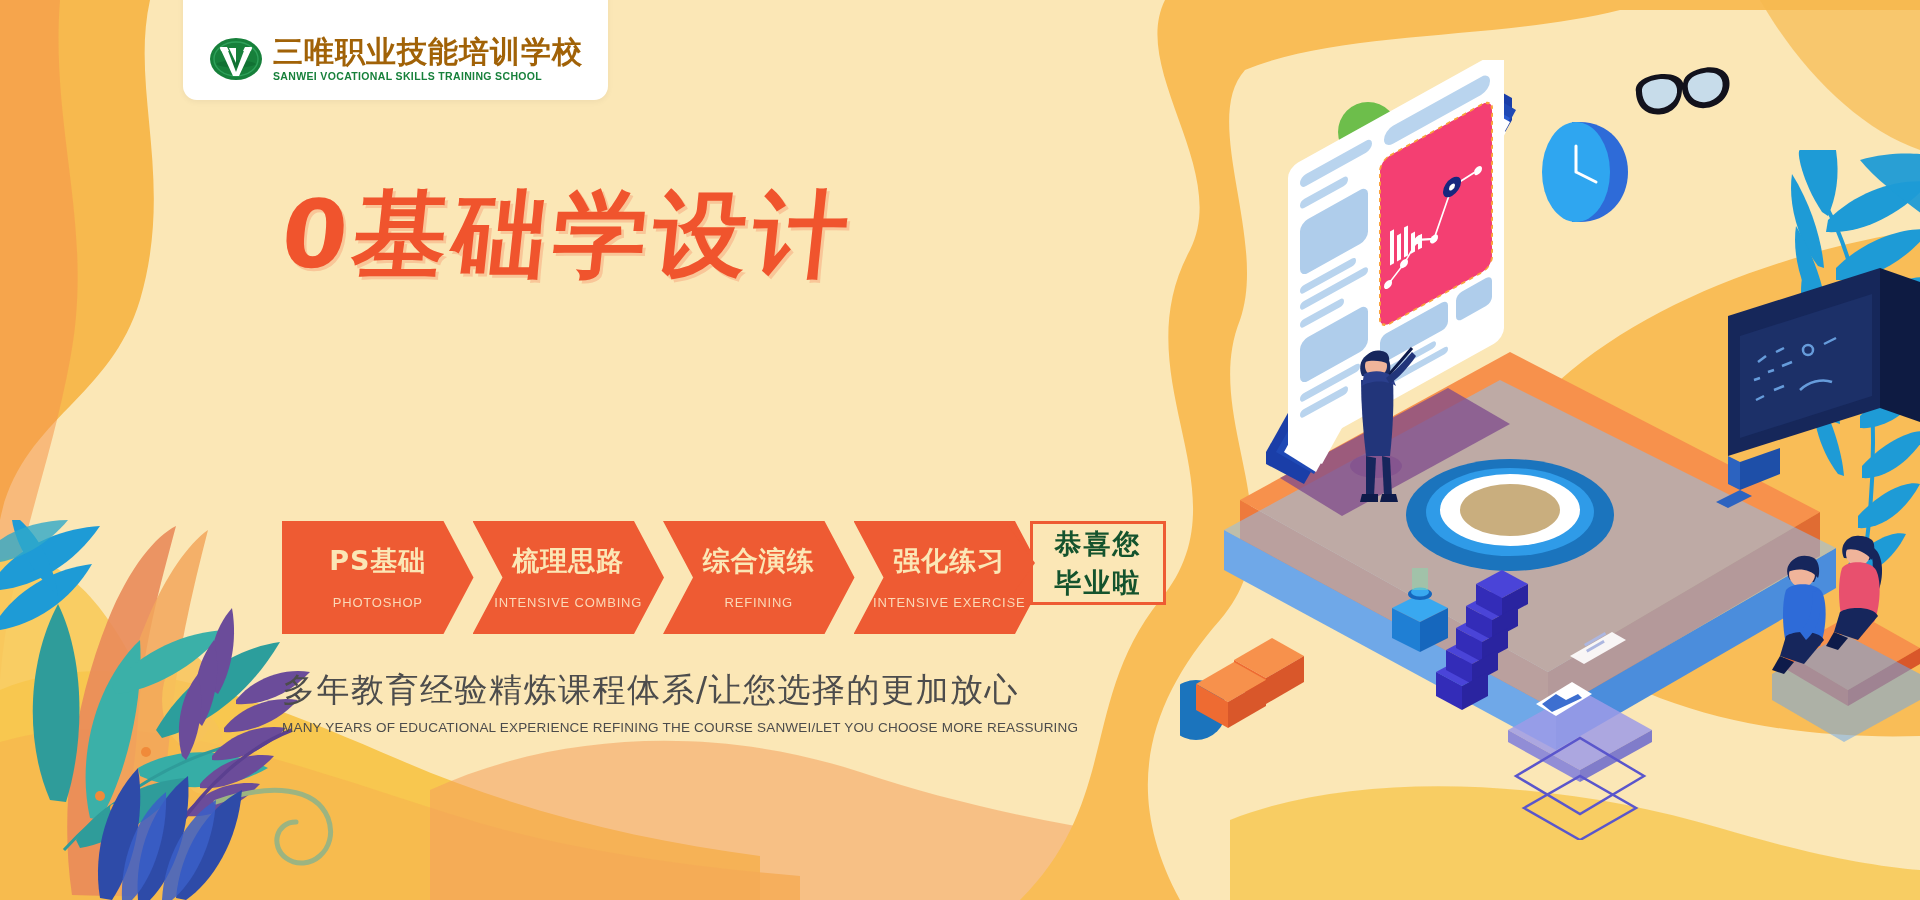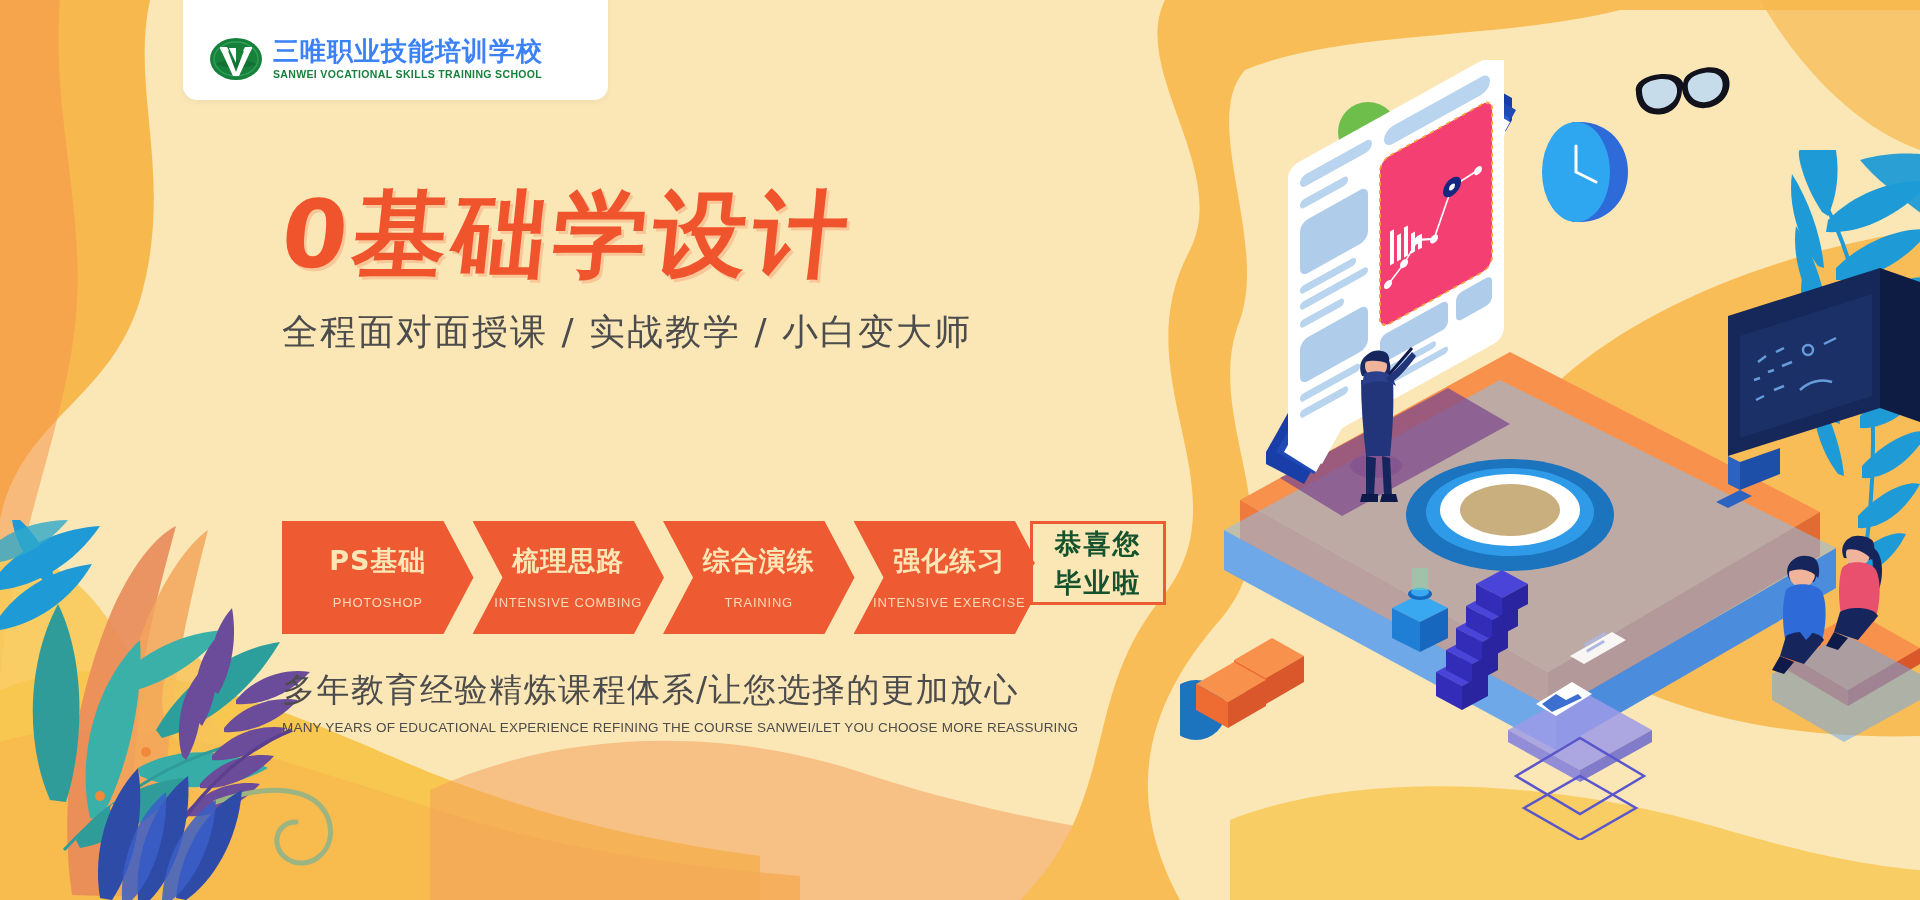--- a/index.html
+++ b/index.html
@@ -19,21 +19,21 @@
     position:absolute;left:183px;top:-30px;width:425px;height:130px;
     background:#FFFFFF;border-radius:0 0 14px 14px;
     box-shadow:0 2px 6px rgba(0,0,0,.05);
     display:flex;align-items:flex-end;padding:0 0 14px 0;box-sizing:border-box;
   }
   .logo-inner{display:flex;align-items:center;gap:10px;padding-left:26px;}
   .logo-mark{width:54px;height:54px;flex:0 0 54px;}
   .logo-text{display:flex;flex-direction:column;justify-content:center;}
   .logo-cn{
     font-family:"DejaVu Sans","Liberation Sans",sans-serif;
-    font-size:26px;font-weight:700;color:#3b82f6;letter-spacing:1px;line-height:1.05;
+    font-size:30px;font-weight:700;color:#a16207;letter-spacing:1px;line-height:1.05;
     white-space:nowrap;
   }
   .logo-en{
     font-size:10.5px;font-weight:600;color:#17803B;letter-spacing:.35px;
     white-space:nowrap;margin-top:3px;
   }
 
   
   .copy{position:absolute;left:282px;top:188px;width:900px;}
 
@@ -469,38 +469,37 @@
         <path d="M662,508 C668,500 690,500 696,510 C702,522 700,548 694,562 L662,560 C658,542 658,520 662,508 Z" fill="#E8506E"></path>
         <path d="M660,552 C668,546 694,546 698,556 L678,580 L654,572 Z" fill="#16265C"></path>
         <path d="M654,572 L646,586 L658,590 L668,578 Z" fill="#0E1B4A"></path>
       </g>
 
     </svg>
   </div>
 
   <div class="copy">
     <h1 class="headline">0基础学设计</h1>
-    <div class="subhead">全程面对面授课 / 实战教学 / 小白变大师</div>
   </div>
 
   <div class="steps">
 
     <div class="step">
       <div class="step-cn">PS基础</div>
       <div class="step-en">PHOTOSHOP</div>
     </div>
 
     <div class="step">
       <div class="step-cn">梳理思路</div>
       <div class="step-en">INTENSIVE COMBING</div>
     </div>
 
     <div class="step">
       <div class="step-cn">综合演练</div>
-      <div class="step-en">TRAINING</div>
+      <div class="step-en">REFINING</div>
     </div>
 
     <div class="step">
       <div class="step-cn">强化练习</div>
       <div class="step-en">INTENSIVE EXERCISE</div>
     </div>
 
     <div class="step-final">
       <div class="step-notch"></div>
       <div class="fin-line">恭喜您</div>

